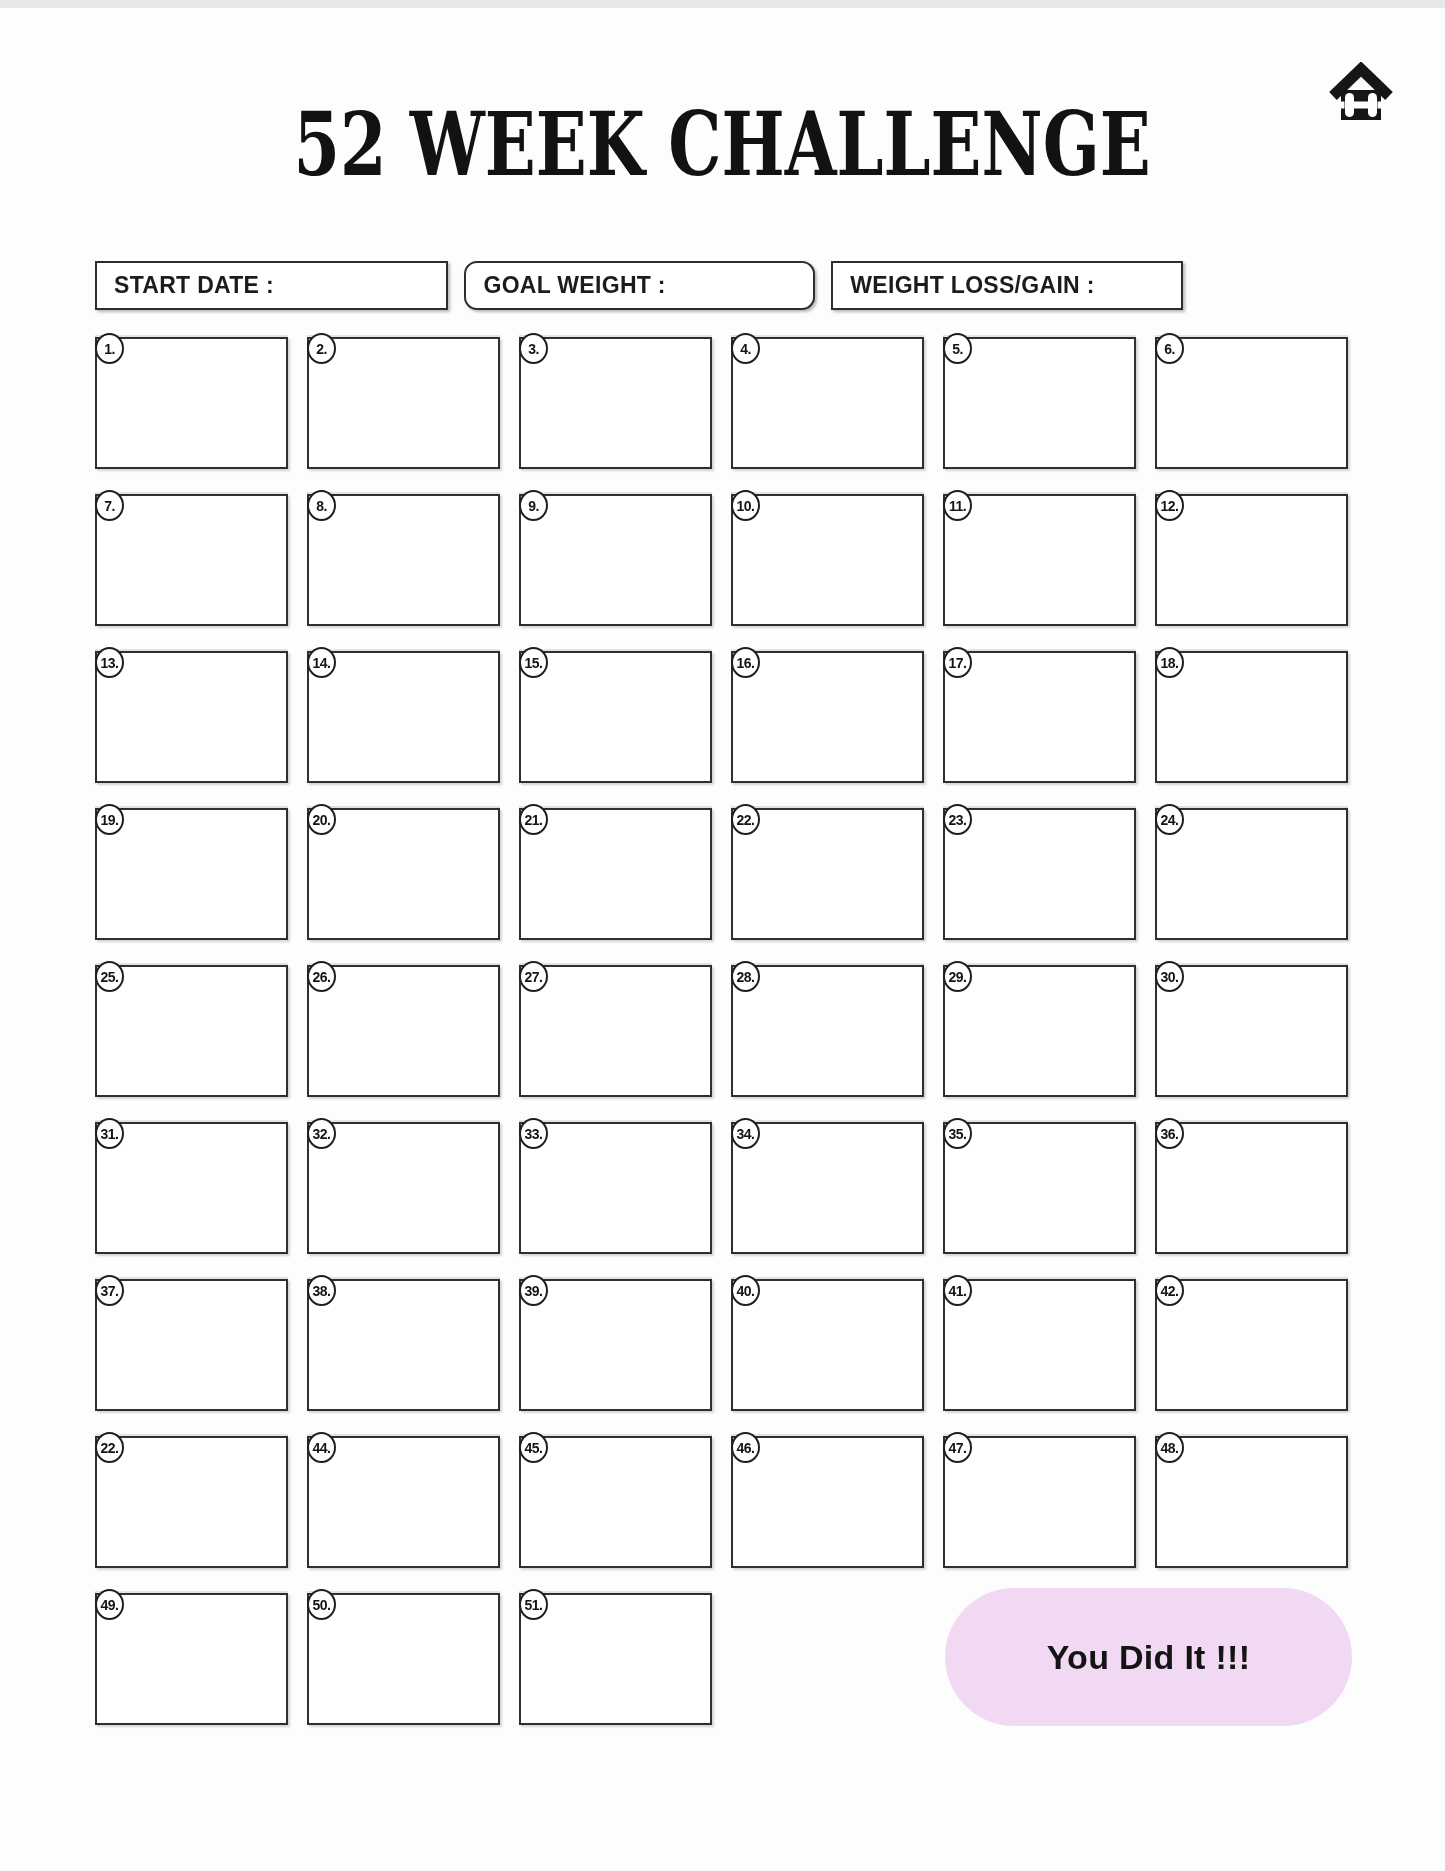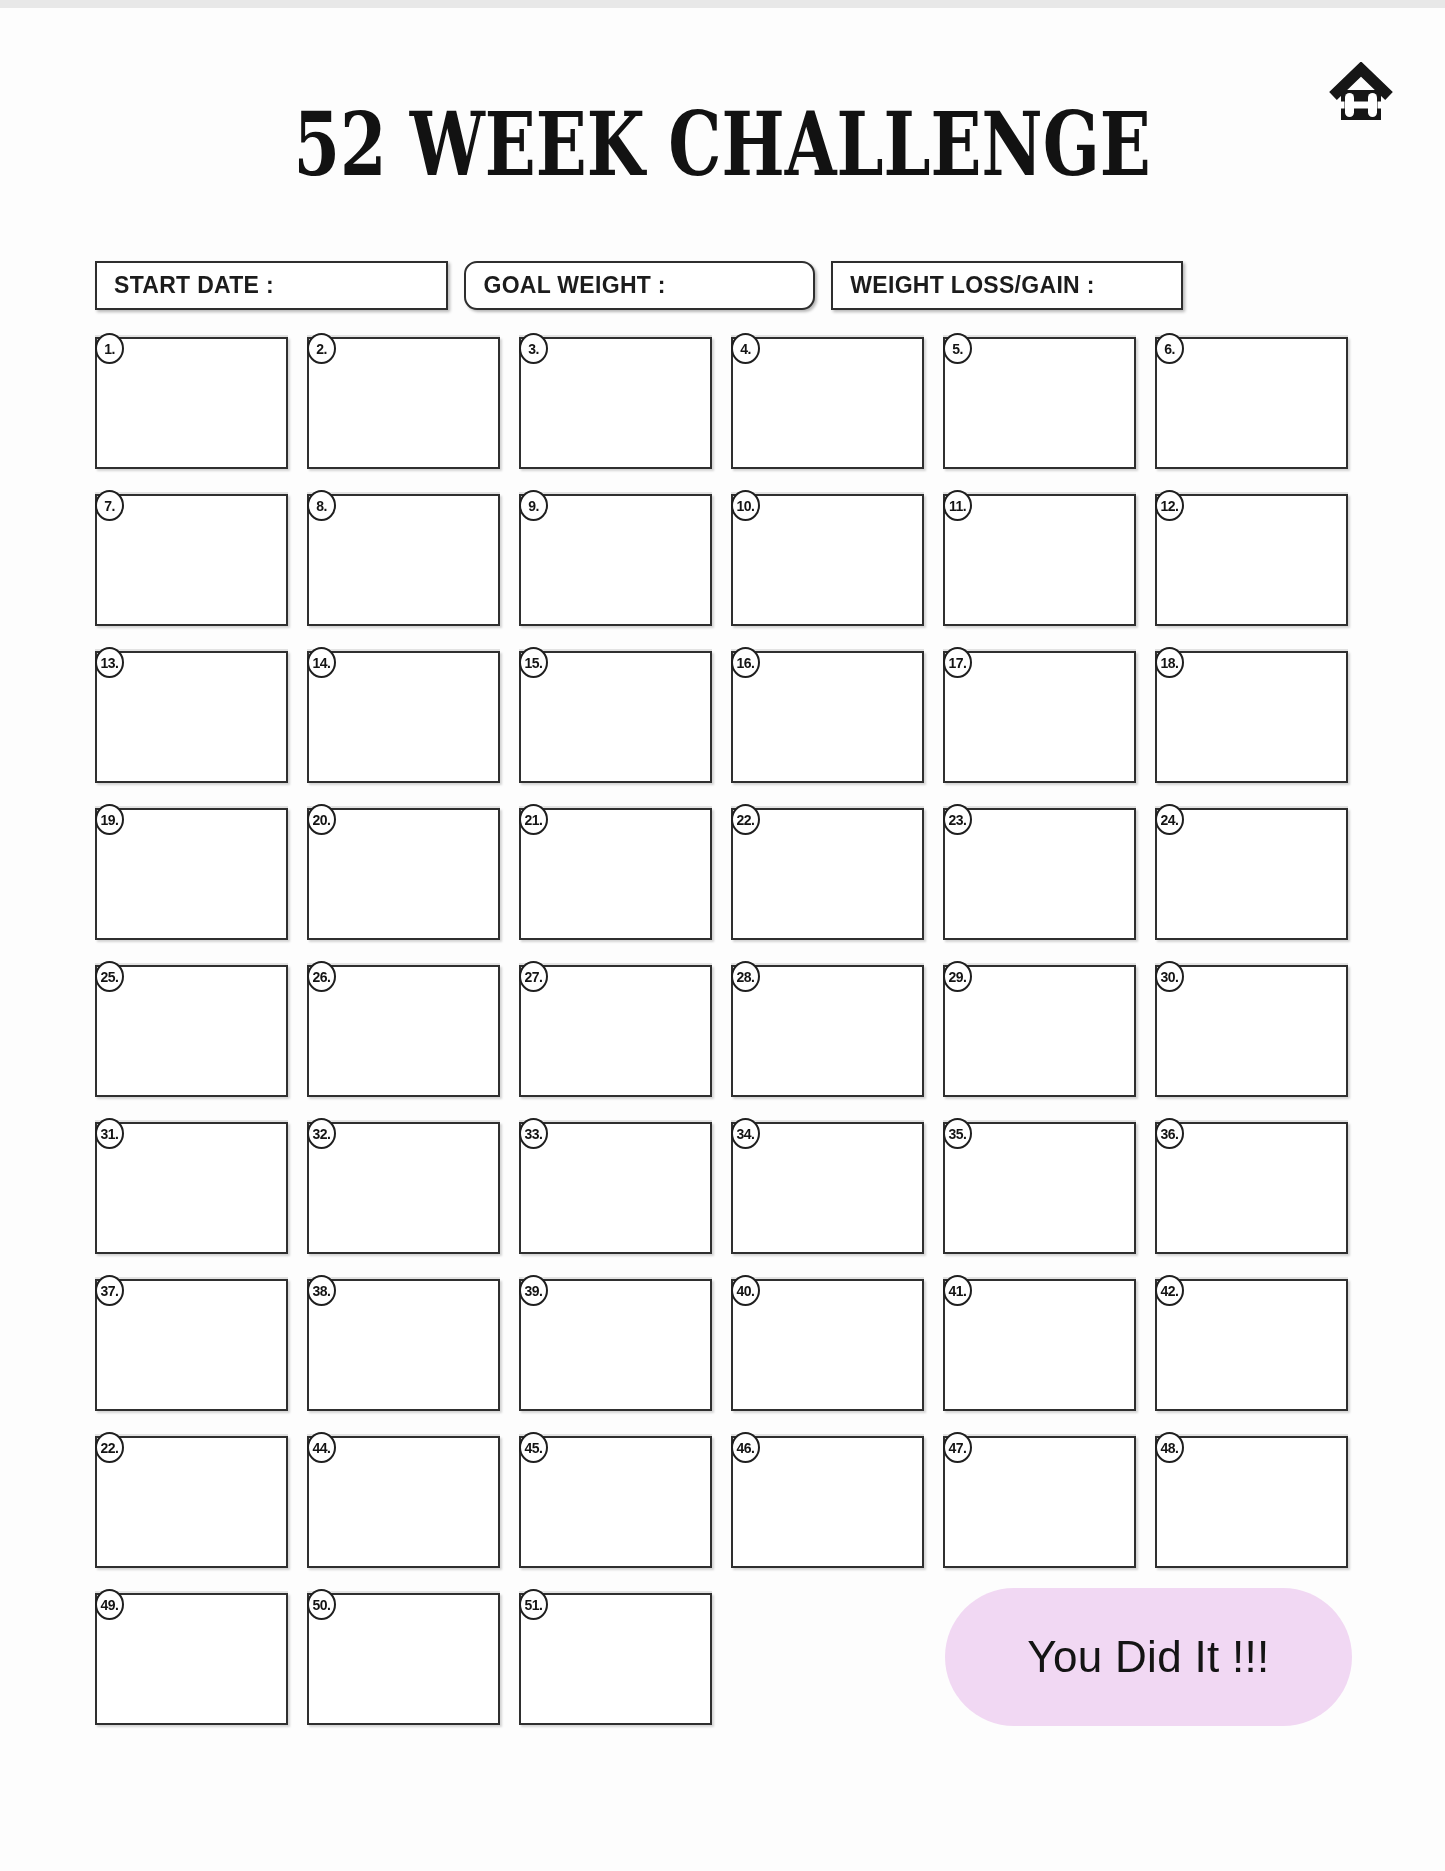--- a/index.html
+++ b/index.html
@@ -117,22 +117,22 @@
 
   
   .done-pill {
     grid-row: 9;
     grid-column: 5 / 7;
     margin: -5px -4px -1px 2px;
     border-radius: 70px;
     display: flex;
     align-items: center;
     justify-content: center;
-    font-weight: normal;
-    font-size: 44px;
+    font-weight: bold;
+    font-size: 34px;
     letter-spacing: 0.3px;
   }
 </style>
 </head>
 <body>
 
 <div class="page">
 
   <svg class="logo" viewBox="0 0 64 62" aria-hidden="true">
     <path d="M4 34 L32 7 L60 34" stroke="#161616" stroke-width="11" fill="none"></path>

